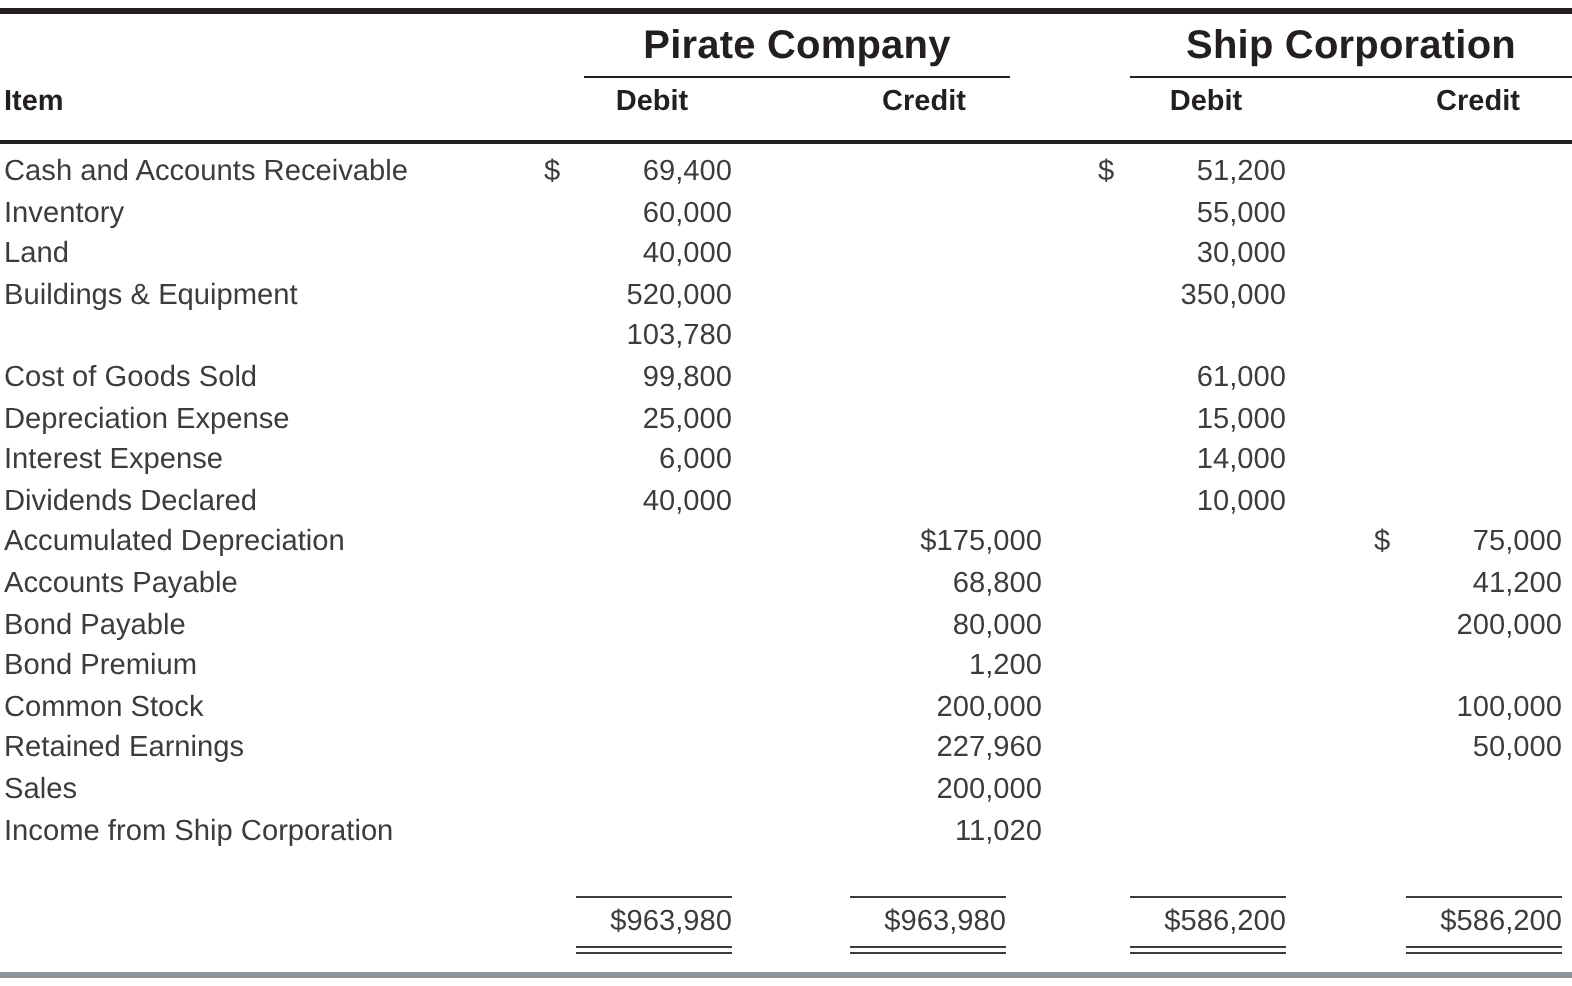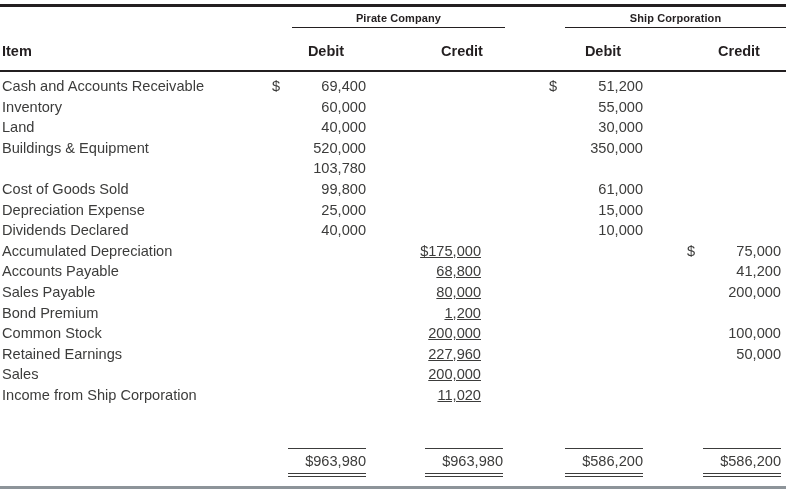--- a/index.html
+++ b/index.html
@@ -40,21 +40,21 @@
 
   
   .group-row {
     position: absolute;
     left: 0; top: 12px;
     width: 786px; height: 26px;
   }
   .group-head {
     position: absolute;
     top: 0;
-    font-size: 11px;
+    font-size: 20px;
     font-weight: bold;
     text-align: center;
     letter-spacing: .1px;
     color: #231f20;
   }
   .group-head .grule {
     position: absolute;
     left: 0; right: 0; bottom: -4px;
     height: 1.5px;
     background: #231f20;
@@ -107,21 +107,21 @@
     color: #3c3c3b;
     white-space: nowrap;
     line-height: 20.6px;
   }
   .c-item { left: 2px; text-align: left; }
 
   .c-num {
     text-align: right;
   }
   .c-p-deb { left: 266px; width: 100px; }
-  .c-p-cre { left: 381px; width: 100px; text-decoration: underline; }
+  .c-p-cre { left: 421px; width: 100px; }
   .c-s-deb { left: 543px; width: 100px; }
   .c-s-cre { left: 681px; width: 100px; }
 
   
   .dollar {
     position: absolute;
     top: 0;
     font-size: 14.6px;
     line-height: 20.6px;
     color: #3c3c3b;
@@ -219,36 +219,41 @@
         <div class="cell c-item">Cost of Goods Sold</div>
         <div class="cell c-num c-p-deb"><span>99,800</span></div>
         <div class="cell c-num c-s-deb"><span>61,000</span></div>
       </div>
       <div class="row">
         <div class="cell c-item">Depreciation Expense</div>
         <div class="cell c-num c-p-deb"><span>25,000</span></div>
         <div class="cell c-num c-s-deb"><span>15,000</span></div>
       </div>
       <div class="row">
+        <div class="cell c-item">Interest Expense</div>
+        <div class="cell c-num c-p-deb"><span>6,000</span></div>
+        <div class="cell c-num c-s-deb"><span>14,000</span></div>
+      </div>
+      <div class="row">
         <div class="cell c-item">Dividends Declared</div>
         <div class="cell c-num c-p-deb"><span>40,000</span></div>
         <div class="cell c-num c-s-deb"><span>10,000</span></div>
       </div>
       <div class="row">
         <div class="cell c-item">Accumulated Depreciation</div>
         <div class="cell c-num c-p-cre"><span>$175,000</span></div>
         <div class="cell c-num c-s-cre"><span class="dollar">$</span><span>75,000</span></div>
       </div>
       <div class="row">
         <div class="cell c-item">Accounts Payable</div>
         <div class="cell c-num c-p-cre"><span>68,800</span></div>
         <div class="cell c-num c-s-cre"><span>41,200</span></div>
       </div>
       <div class="row">
-        <div class="cell c-item">Sales Payable</div>
+        <div class="cell c-item">Bond Payable</div>
         <div class="cell c-num c-p-cre"><span>80,000</span></div>
         <div class="cell c-num c-s-cre"><span>200,000</span></div>
       </div>
       <div class="row">
         <div class="cell c-item">Bond Premium</div>
         <div class="cell c-num c-p-cre"><span>1,200</span></div>
       </div>
       <div class="row">
         <div class="cell c-item">Common Stock</div>
         <div class="cell c-num c-p-cre"><span>200,000</span></div>

